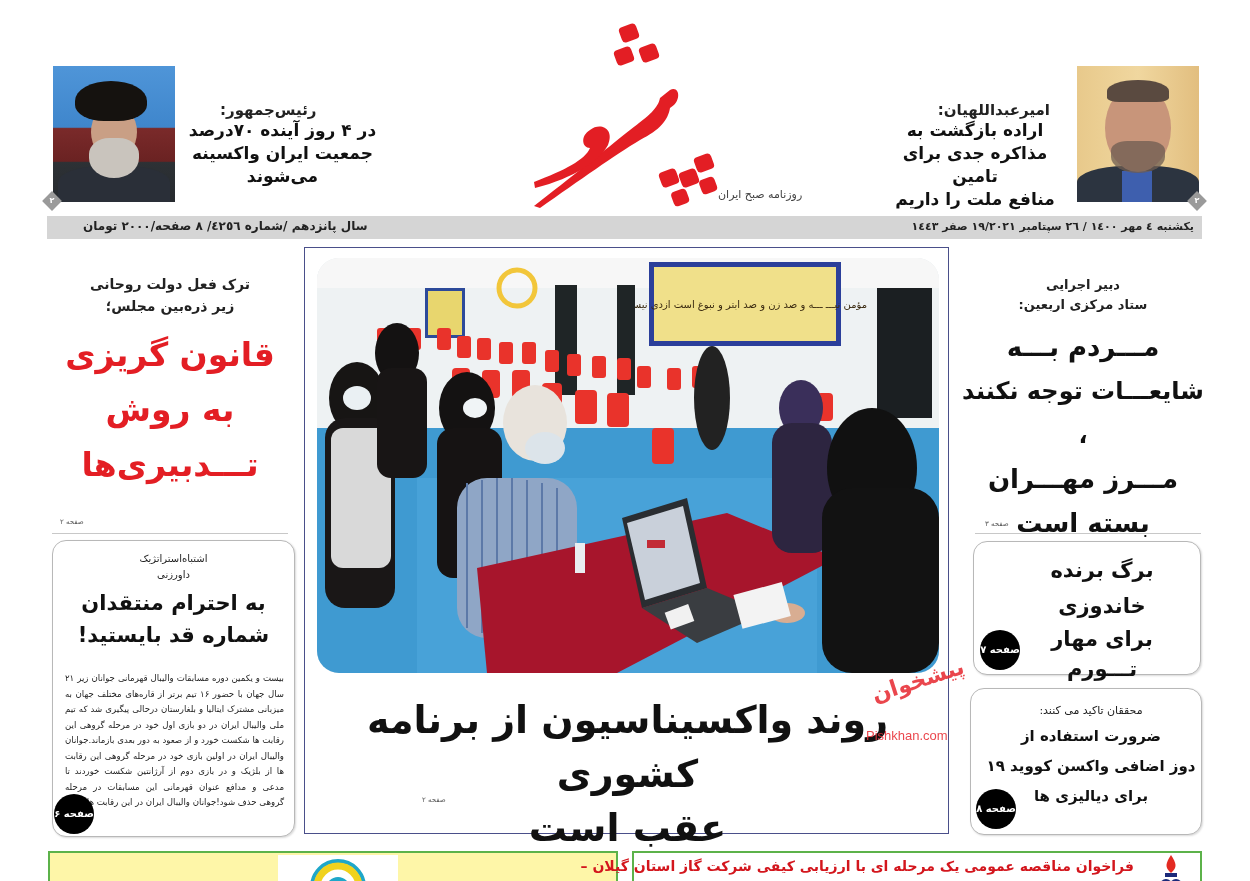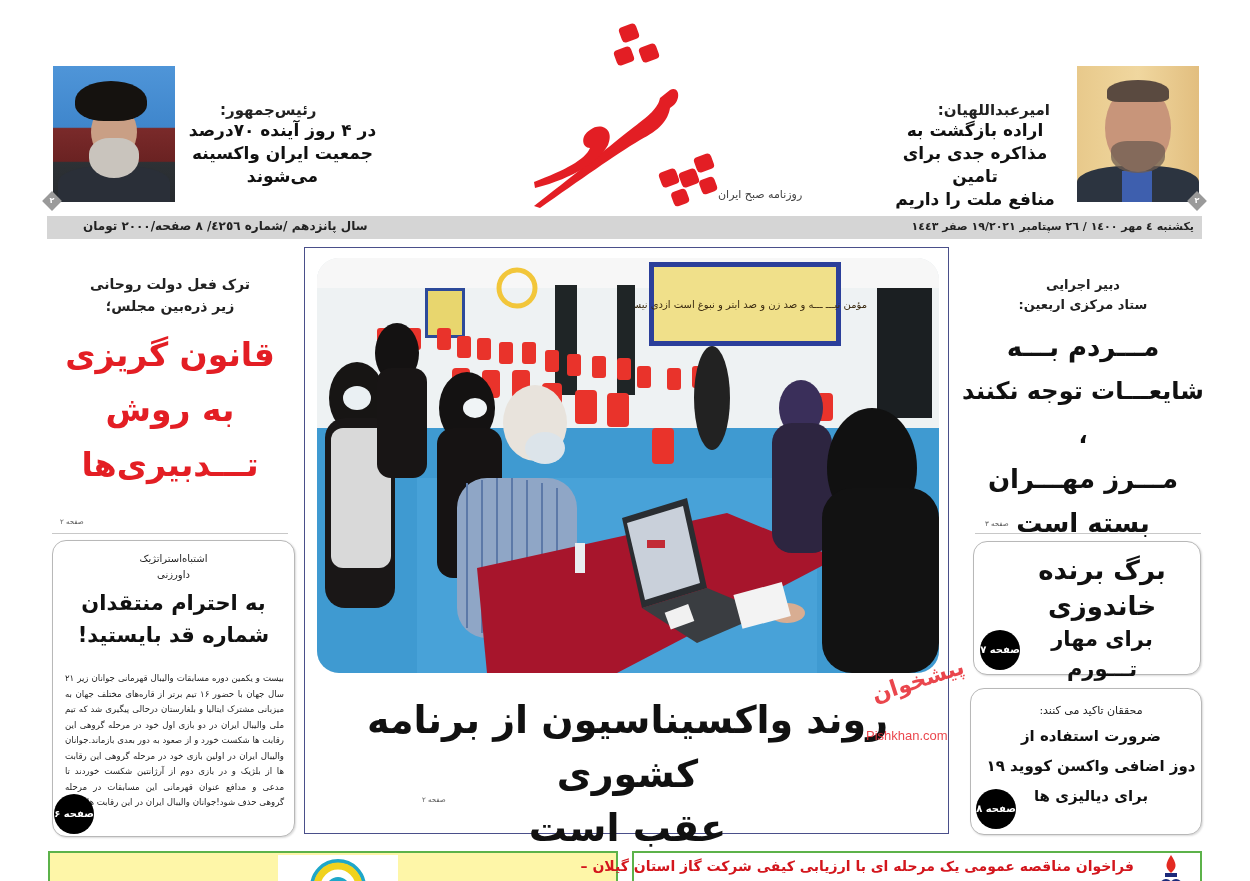--- a/index.html
+++ b/index.html
@@ -287,21 +287,21 @@
   <div class="black-head">مـــردم بـــه</div>
   <div class="black-head" style="font-size:24px;">شایعـــات توجه نکنند ،</div>
   <div class="black-head">مـــرز مهـــران</div>
   <div class="black-head">بسته است</div>
 </div>
 <div class="page-ref" style="left:985px; top:520px;">صفحه ۳</div>
 <div class="abs" style="left:975px; top:533px; width:226px; height:1px; background:#c8c8c8;"></div>
 
 <div class="box" style="left:973px; top:541px; width:228px; height:134px;">
   <div style="padding-top:10px; padding-left:30px;">
-    <div class="box-head" style="font-size:26px; line-height:36px;">برگ برنده خاندوزی</div>
+    <div class="box-head" style="font-size:21px; line-height:36px;">برگ برنده خاندوزی</div>
     <div class="box-head" style="font-size:21px; line-height:30px;">برای مهار</div>
     <div class="box-head" style="font-size:21px; line-height:30px;">تـــورم</div>
   </div>
   <div class="red-badge" style="left:6px; top:88px;">صفحه ۷</div>
 </div>
 
 <div class="box" style="left:970px; top:688px; width:232px; height:147px;">
   <div style="padding-top:14px; padding-left:10px;">
     <div class="box-kicker" style="font-size:11px;">محققان تاکید می کنند:</div>
     <div class="box-head" style="font-size:15px; line-height:30px; margin-top:2px;">ضرورت استفاده از</div>

